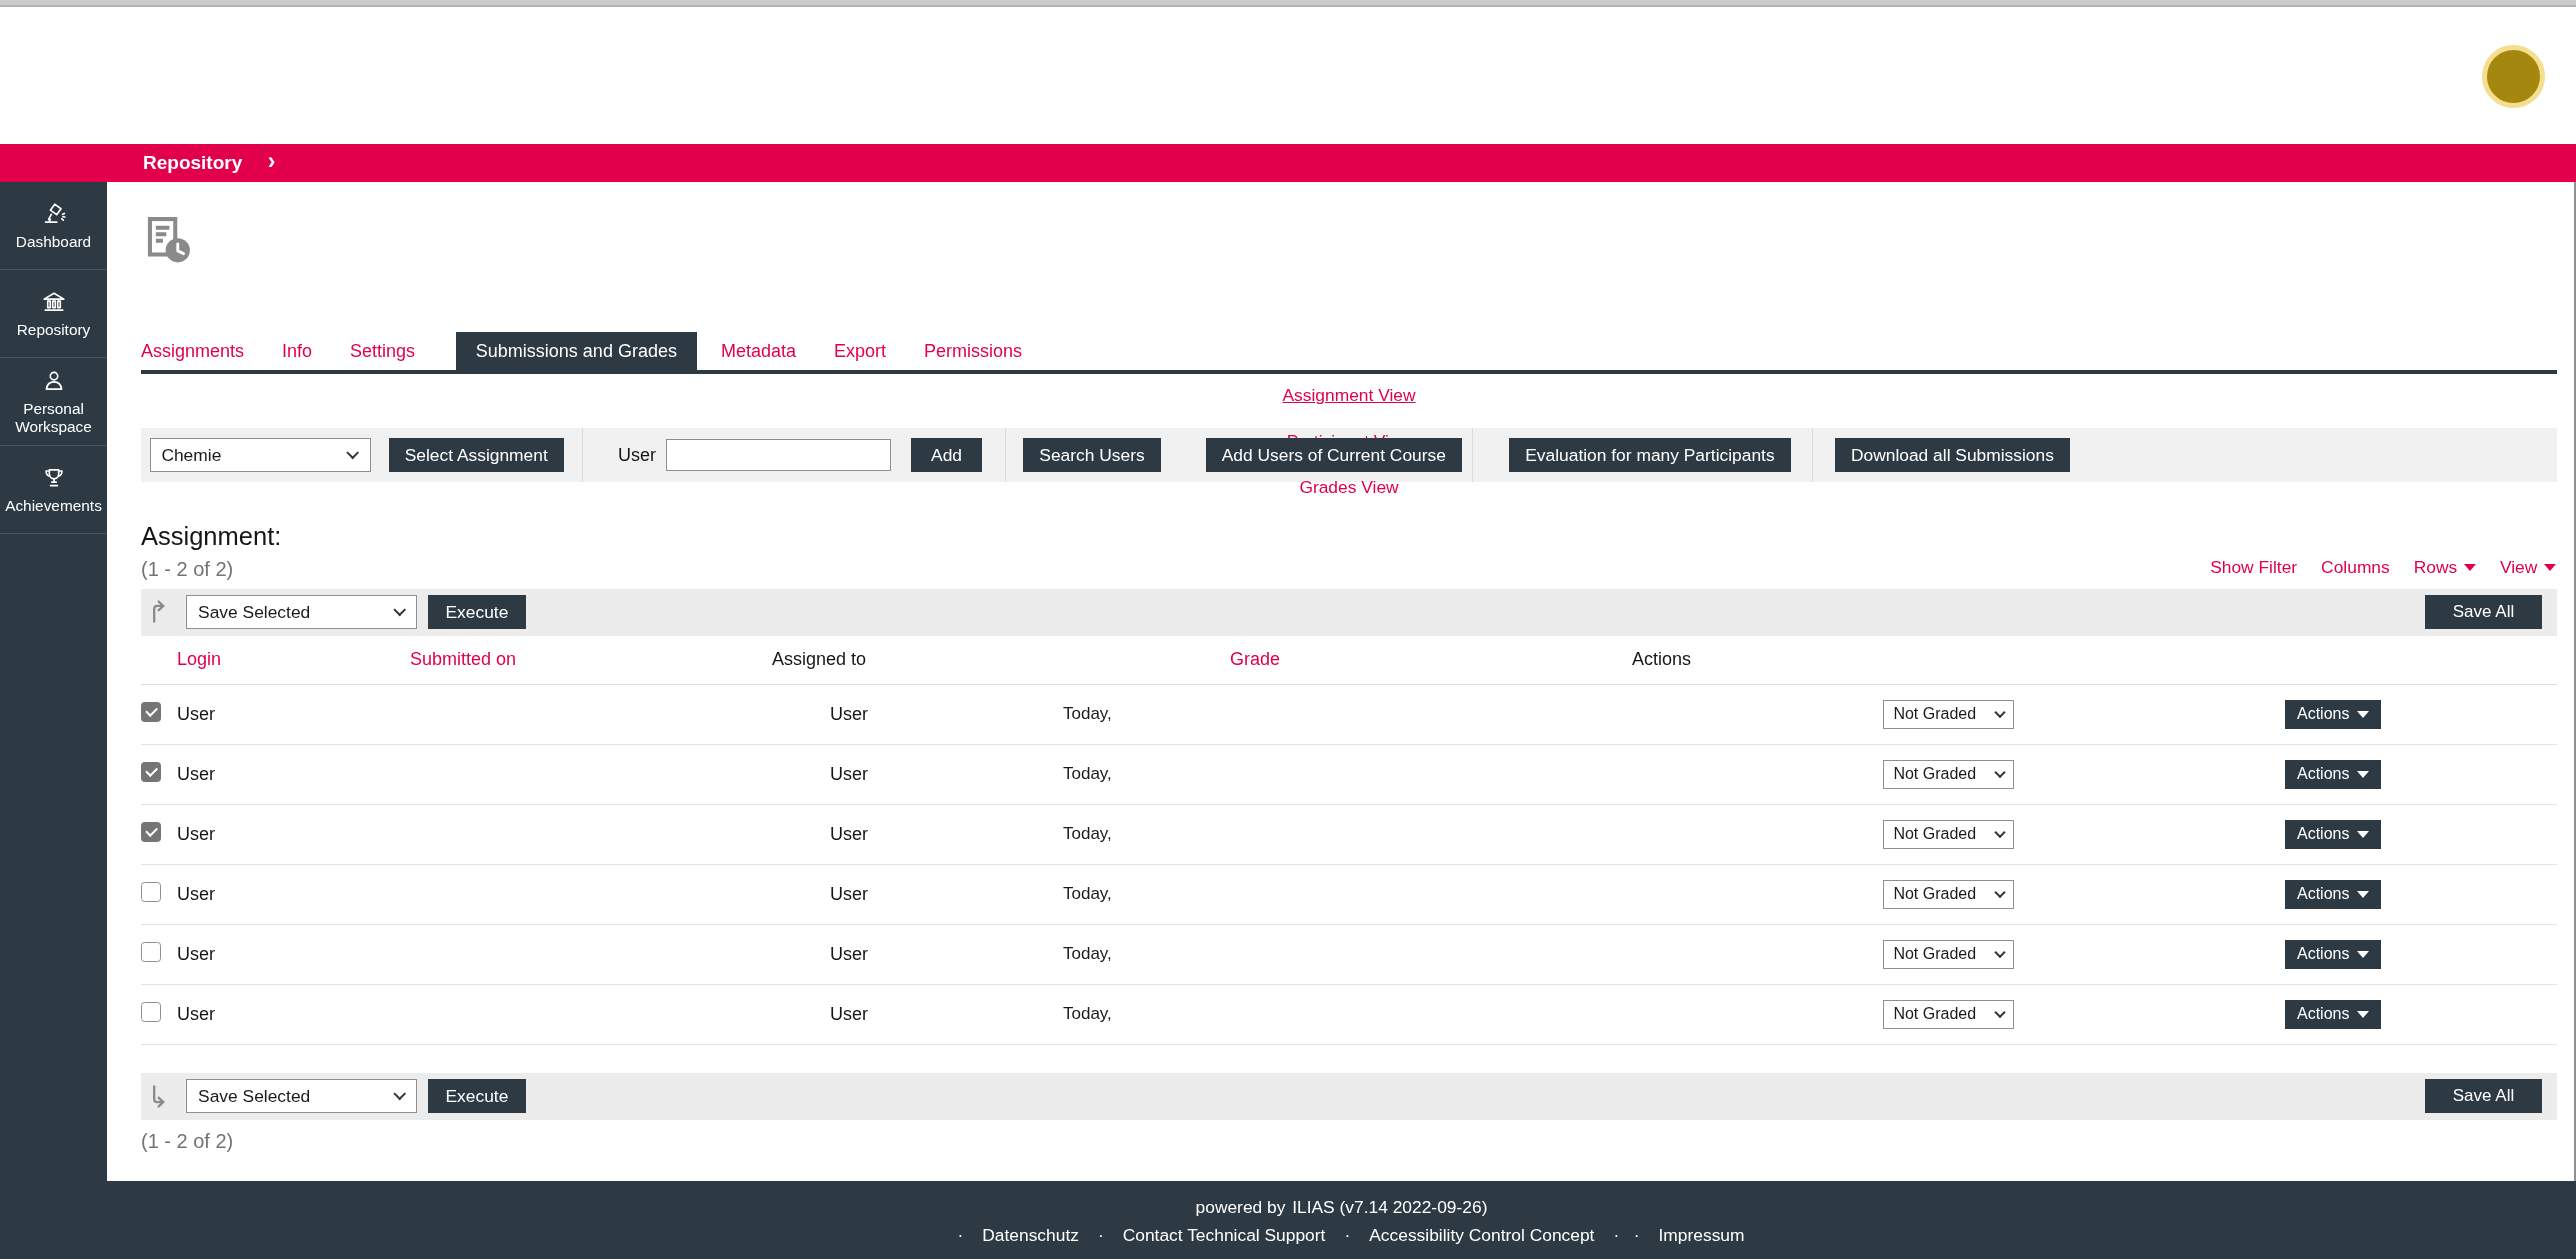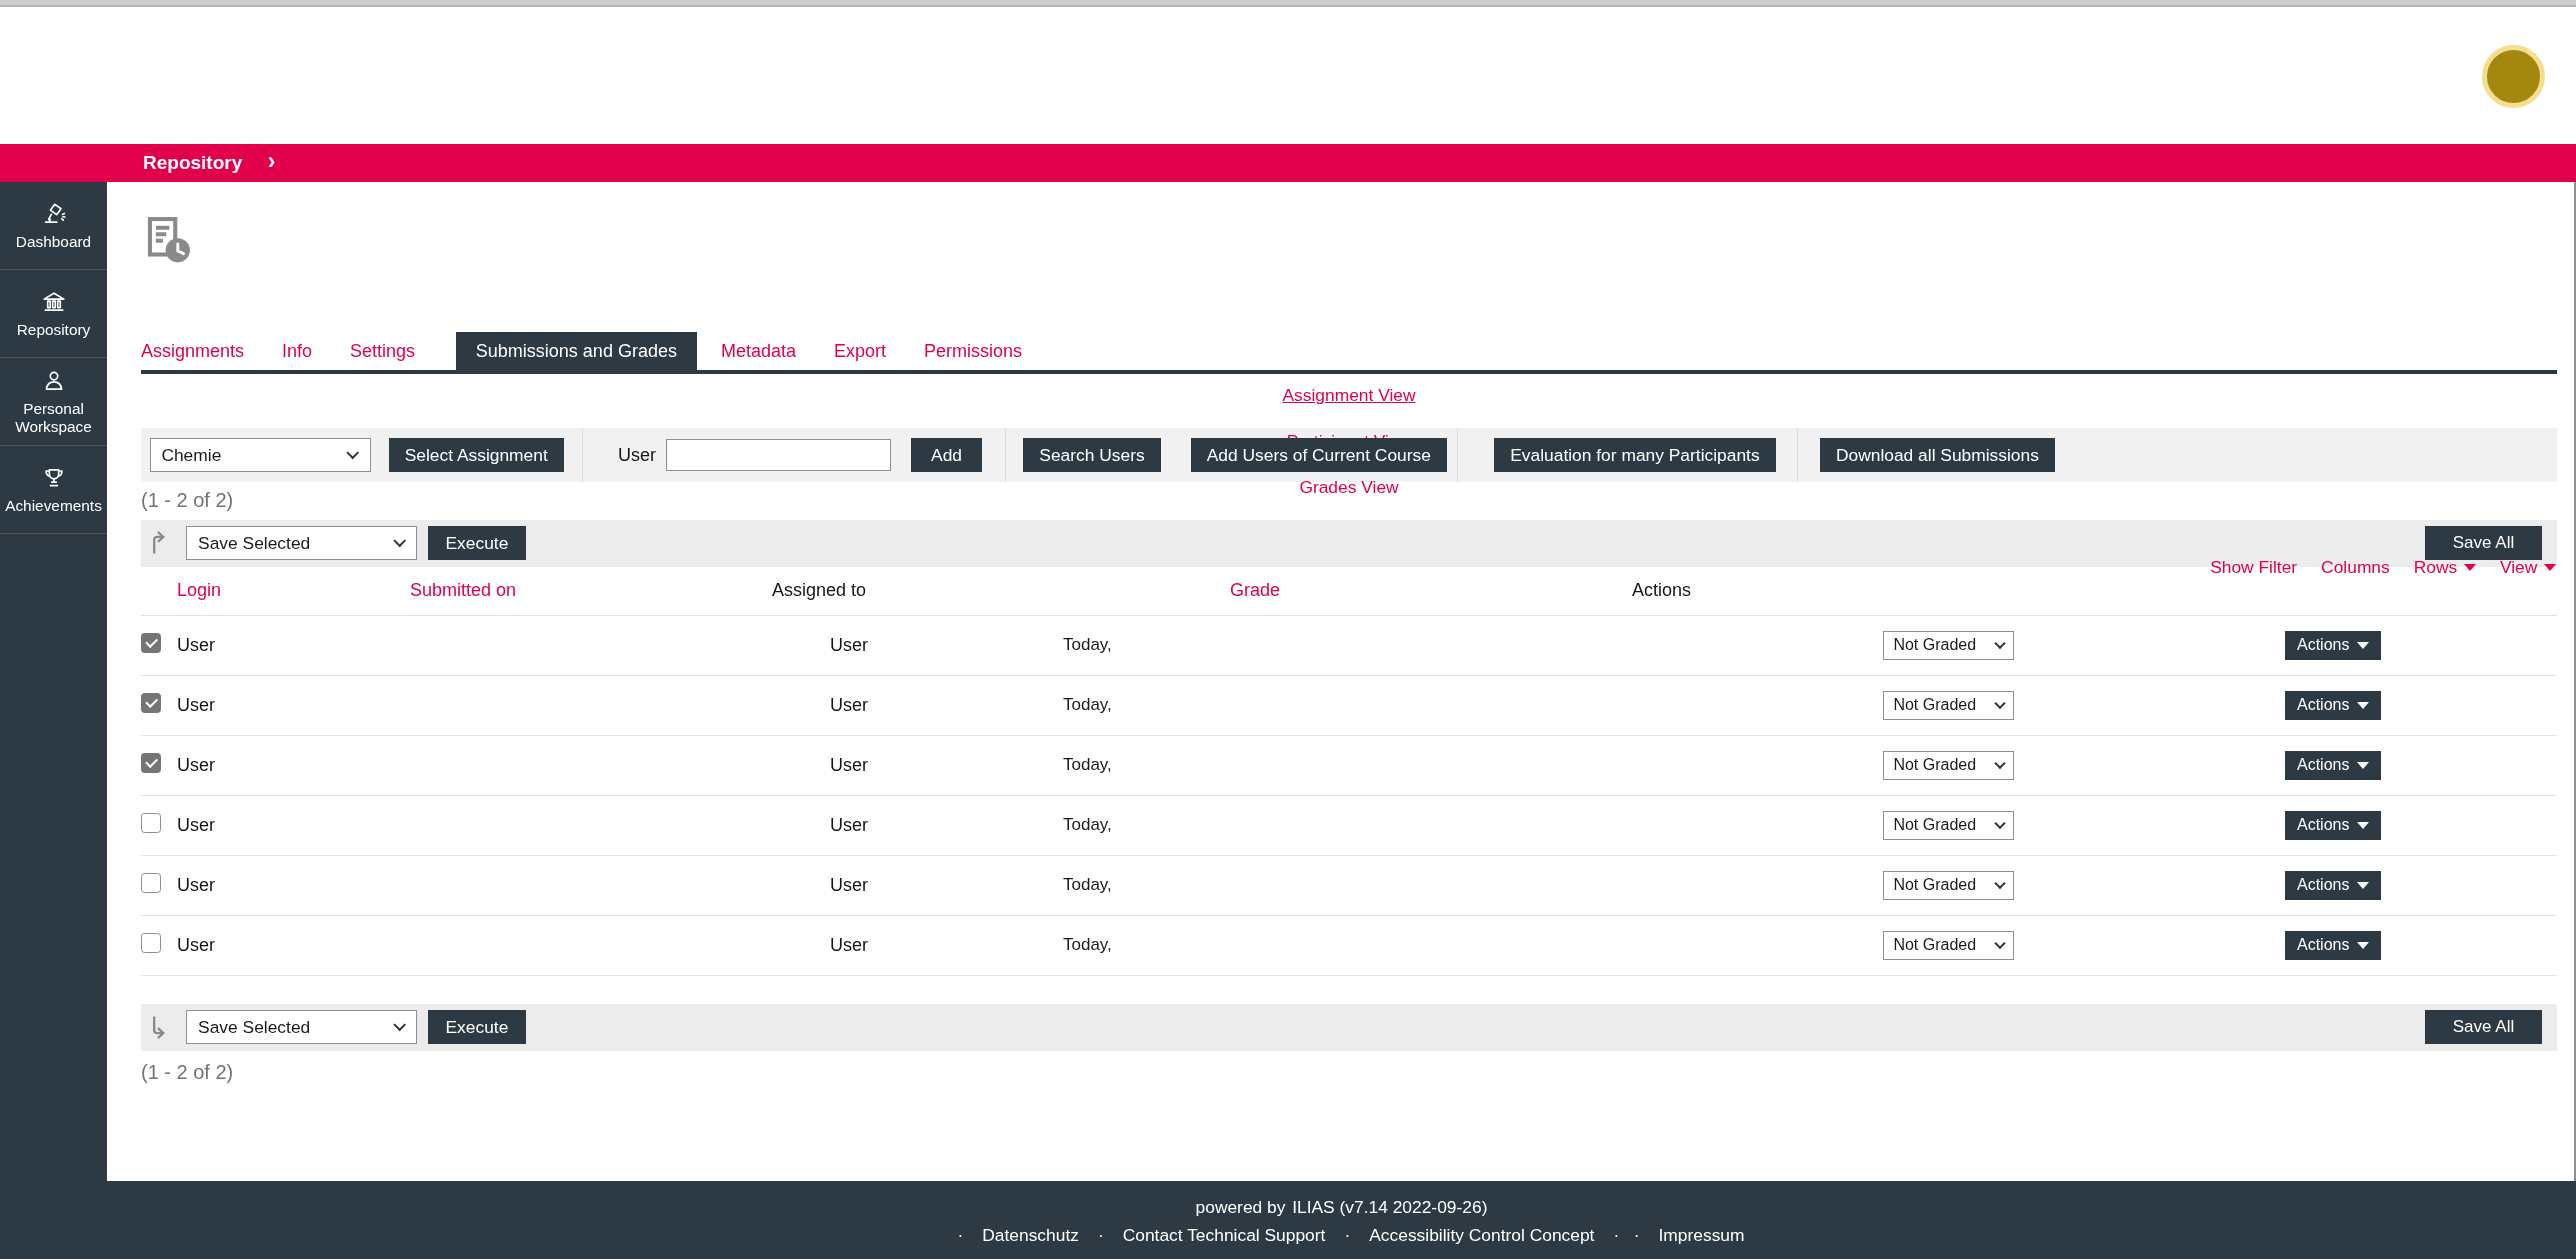--- a/index.html
+++ b/index.html
@@ -209,27 +209,28 @@
         <span class="select tb-select">
           <span class="sel-label">Chemie</span>
         </span>
         <button class="btn" style="margin-left:18px">Select Assignment</button>
         <span class="tb-sep" style="margin-left:18px"></span>
         <span class="user-label">User</span>
         <input class="tb-input" type="text" value="" style="">
         <button class="btn" style="margin-left:20px;padding:0 20px">Add</button>
         <span class="tb-sep" style="margin-left:23px"></span>
         <button class="btn" style="margin-left:17px">Search Users</button>
-        <button class="btn" style="margin-left:30px">Add Users of Current Course</button>
+        <button class="btn" style="margin-left:45px">Add Users of Current Course</button>
         <span class="tb-sep" style="margin-left:10px"></span>
         <button class="btn" style="margin-left:36px">Evaluation for many Participants</button>
         <span class="tb-sep" style="margin-left:21px"></span>
         <button class="btn" style="margin-left:22px">Download all Submissions</button>
       </div>
 
+      <div class="heading">Assignment:</div>
       <div class="range">(1 - 2 of 2)</div>
 
       <div class="links-row">
         <span class="tlink">Show Filter</span>
         <span class="tlink">Columns</span>
         <span class="tlink">
             <span>Rows</span>
             <span class="caret"></span>
           </span>
         <span class="tlink">

